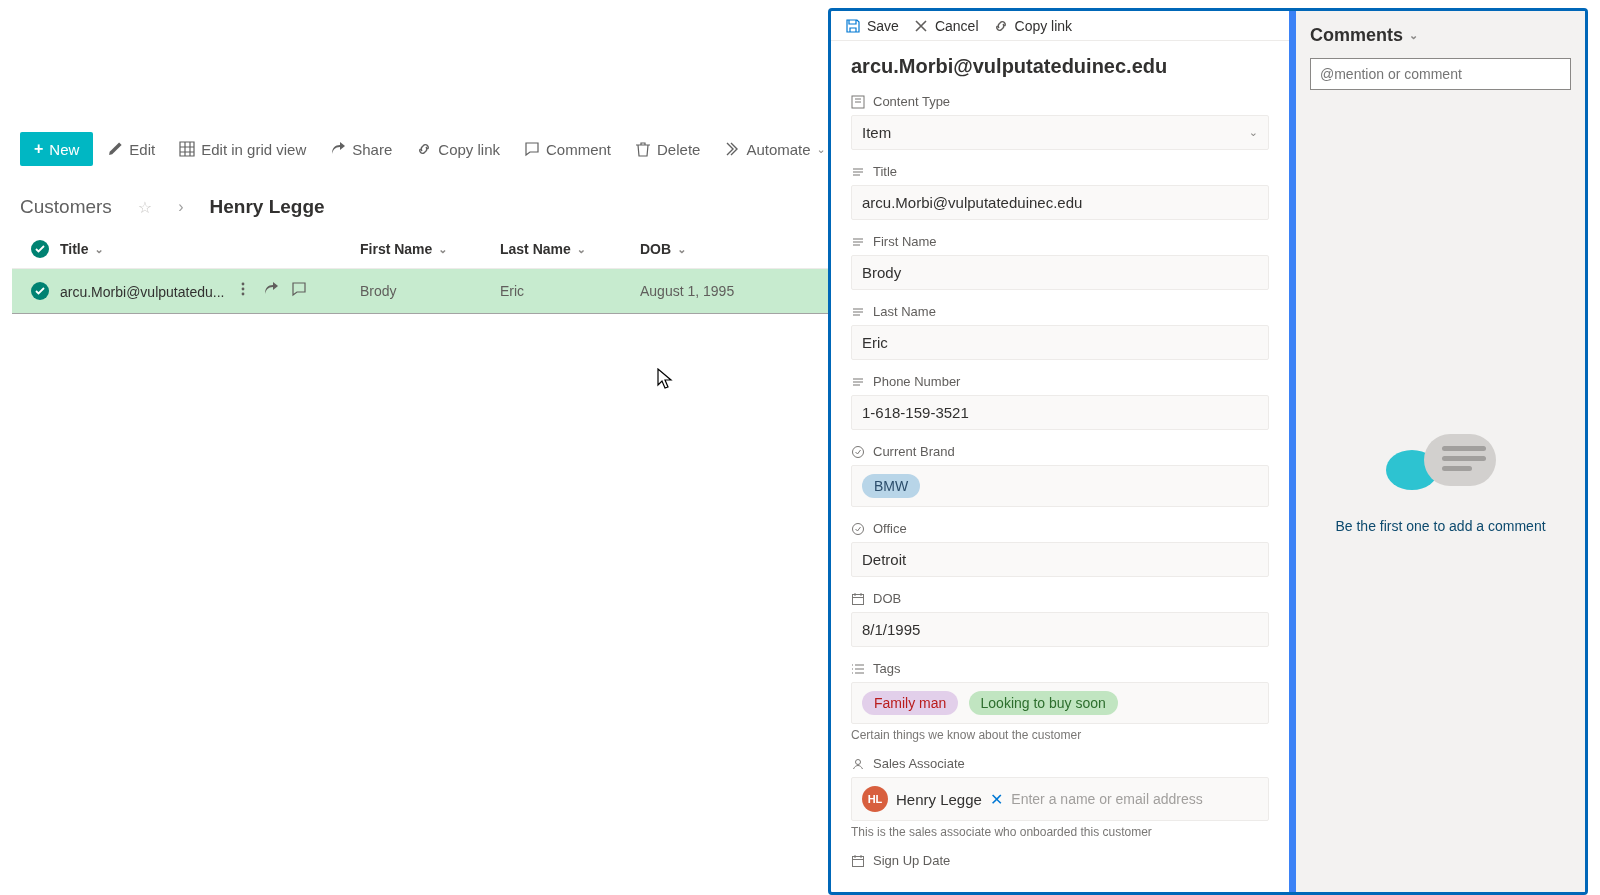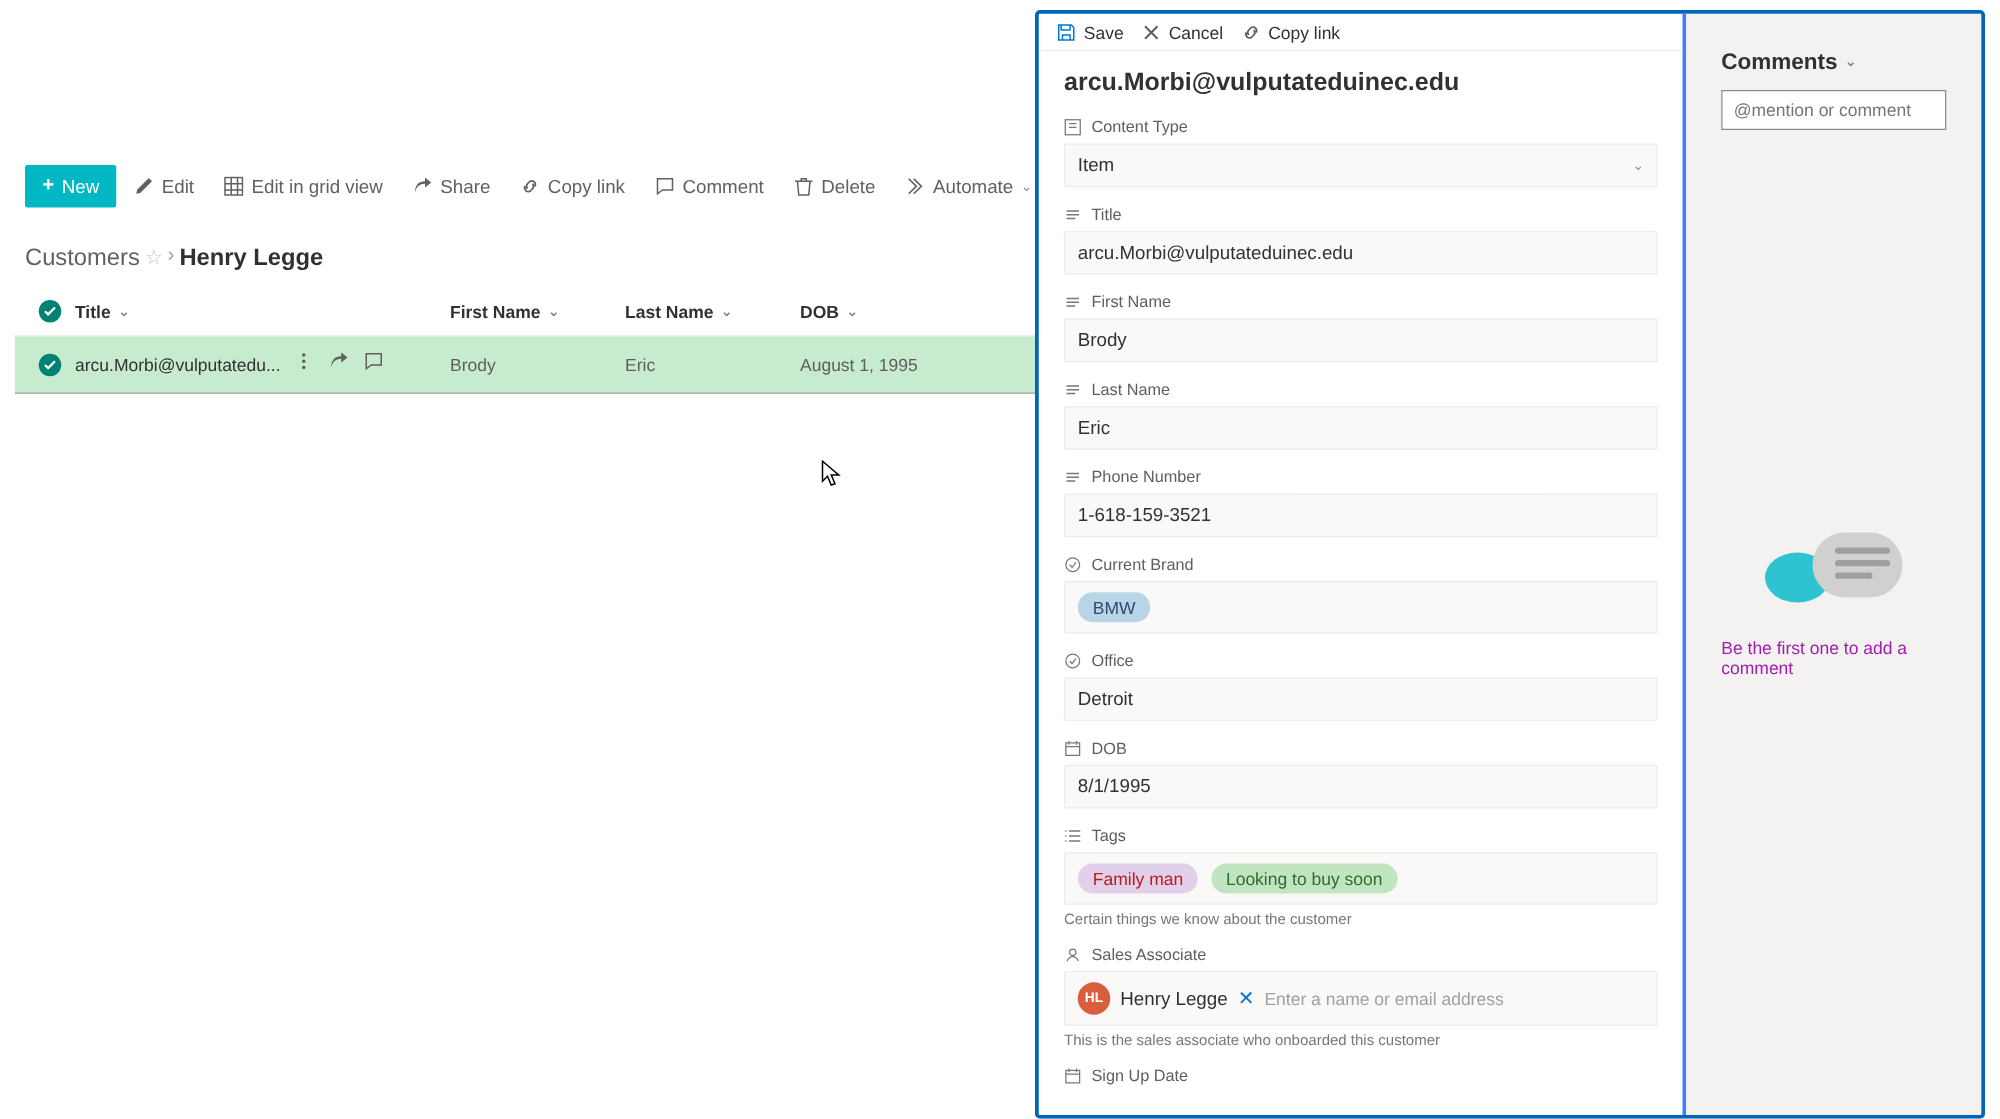--- a/index.html
+++ b/index.html
@@ -6,21 +6,21 @@
 body { background: #fff; width: 1600px; height: 895px; position: relative; overflow: hidden; }
 
 .main-area { position: absolute; left: 0; top: 0; right: 0; bottom: 0; padding: 8px 12px; }
 .toolbar { display: flex; align-items: center; gap: 4px; padding: 8px 0 12px 8px; margin-top: 116px; }
 .toolbar-btn { display: inline-flex; align-items: center; gap: 6px; padding: 6px 10px; border: none; background: transparent; color: #616161; font-size: 15px; cursor: pointer; border-radius: 2px; }
 .new-btn { background: #00b7c3; color: #fff; padding: 8px 14px; font-weight: 400; }
 .new-btn .plus { font-size: 16px; font-weight: 600; }
 .toolbar-btn svg { width: 16px; height: 16px; fill: #616161; }
 .toolbar-more { padding: 6px; }
 
-.breadcrumb { display: flex; align-items: flex-start; gap: 4px; padding: 18px 8px 12px 8px; }
+.breadcrumb { display: flex; align-items: center; gap: 26px; padding: 18px 8px 12px 8px; }
 .breadcrumb-link { color: #616161; font-size: 19px; }
 .breadcrumb-sep { color: #a0a0a0; }
 .breadcrumb-current { color: #323130; font-size: 19px; font-weight: 600; }
 .star-icon { color: #c8c6c4; }
 
 .list-header { display: flex; align-items: center; padding: 10px 8px; border-bottom: 1px solid #edebe9; }
 .col-check { width: 40px; display: flex; justify-content: center; }
 .col-title { width: 300px; }
 .col-fn { width: 140px; }
 .col-ln { width: 140px; }
@@ -31,21 +31,21 @@
 .list-row { display: flex; align-items: center; padding: 12px 8px; background: #c7ebcf; border-bottom: 1px solid #a3a3a3; }
 .check-circle { width: 18px; height: 18px; border-radius: 50%; background: #008272; display: flex; align-items: center; justify-content: center; }
 .check-circle svg { width: 10px; height: 10px; fill: #fff; }
 .row-title { color: #323130; font-size: 14px; }
 .row-cell { color: #605e5c; font-size: 14px; }
 .row-actions { display: inline-flex; gap: 12px; margin-left: 6px; }
 .row-actions svg { width: 16px; height: 16px; fill: #605e5c; }
 
 
 .panel { position: absolute; top: 8px; right: 12px; width: 760px; bottom: 0; border: 3px solid #0067b8; border-radius: 4px; background: #fff; display: flex; overflow: hidden; }
-.panel-main { flex: 1; display: flex; flex-direction: column; border-right: 3px solid #3b82f6; overflow: hidden; }
+.panel-main { flex: 1; display: flex; flex-direction: column; border-right: 7px solid #3b82f6; overflow: hidden; }
 .panel-toolbar { display: flex; align-items: center; gap: 14px; padding: 6px 14px; border-bottom: 1px solid #edebe9; min-height: 30px; }
 .panel-tb-btn { display: inline-flex; align-items: center; gap: 6px; color: #323130; font-size: 14px; background: none; border: none; cursor: pointer; }
 .panel-tb-btn svg { width: 16px; height: 16px; }
 
 .panel-scroll { overflow-y: auto; padding: 14px 20px; position: relative; }
 .panel-scroll::-webkit-scrollbar { width: 10px; }
 .panel-scroll::-webkit-scrollbar-thumb { background: #c8c6c4; border-radius: 5px; }
 .panel-scroll::-webkit-scrollbar-track { background: #f3f2f1; }
 
 .item-title { font-size: 20px; font-weight: 600; color: #323130; margin-bottom: 16px; }
@@ -59,25 +59,25 @@
 .pill { display: inline-block; padding: 4px 12px; border-radius: 12px; font-size: 14px; margin-right: 6px; }
 .pill-blue { background: #b8d5e8; color: #2b4d6b; }
 .pill-purple { background: #e2cfea; color: #b91c1c; }
 .pill-green { background: #c1e5c1; color: #2d6e2d; }
 
 .person-input { display: flex; align-items: center; gap: 8px; flex-wrap: wrap; }
 .avatar { width: 26px; height: 26px; border-radius: 50%; background: #d85f3e; color: #fff; font-size: 11px; font-weight: 600; display: flex; align-items: center; justify-content: center; }
 .remove-x { color: #0078d4; cursor: pointer; font-size: 16px; }
 .person-placeholder { color: #a19f9d; font-size: 14px; }
 
-.comments-pane { width: 236px; background: #f3f2f1; padding: 28px; display: flex; flex-direction: column; }
+.comments-pane { width: 289px; background: #f3f2f1; padding: 14px; display: flex; flex-direction: column; }
 .comments-header { font-size: 18px; font-weight: 600; color: #323130; display: flex; align-items: center; gap: 6px; margin-bottom: 12px; }
 .comments-input { width: 100%; border: 1px solid #8a8886; padding: 7px 9px; font-size: 14px; background: #fff; }
 .comments-empty { flex: 1; display: flex; flex-direction: column; align-items: center; justify-content: center; gap: 14px; }
-.comments-empty-text { color: #a21caf; font-size: 14px; }
+.comments-empty-text { color: #0c4a6e; font-size: 14px; }
 .bubble-graphic { position: relative; width: 110px; height: 70px; }
 .bubble1 { position: absolute; left: 0; top: 16px; width: 52px; height: 40px; background: #2dc3d1; border-radius: 50%; }
 .bubble2 { position: absolute; right: 0; top: 0; width: 72px; height: 52px; background: #d2d0ce; border-radius: 26px; }
 .bubble2::after { content:""; position:absolute; bottom:-8px; right:18px; border:8px solid transparent; border-top-color:#d2d0ce;}
 .bubble-lines { position: absolute; right: 10px; top: 12px; display: flex; flex-direction: column; gap: 5px; }
 .bubble-lines span { display: block; width: 44px; height: 5px; background: #a19f9d; border-radius: 3px; }
 .bubble-lines span:last-child { width: 30px; }
 
 .cursor { position: absolute; left: 656px; top: 368px; pointer-events: none; }
 .cursor svg { width: 18px; height: 22px; }

